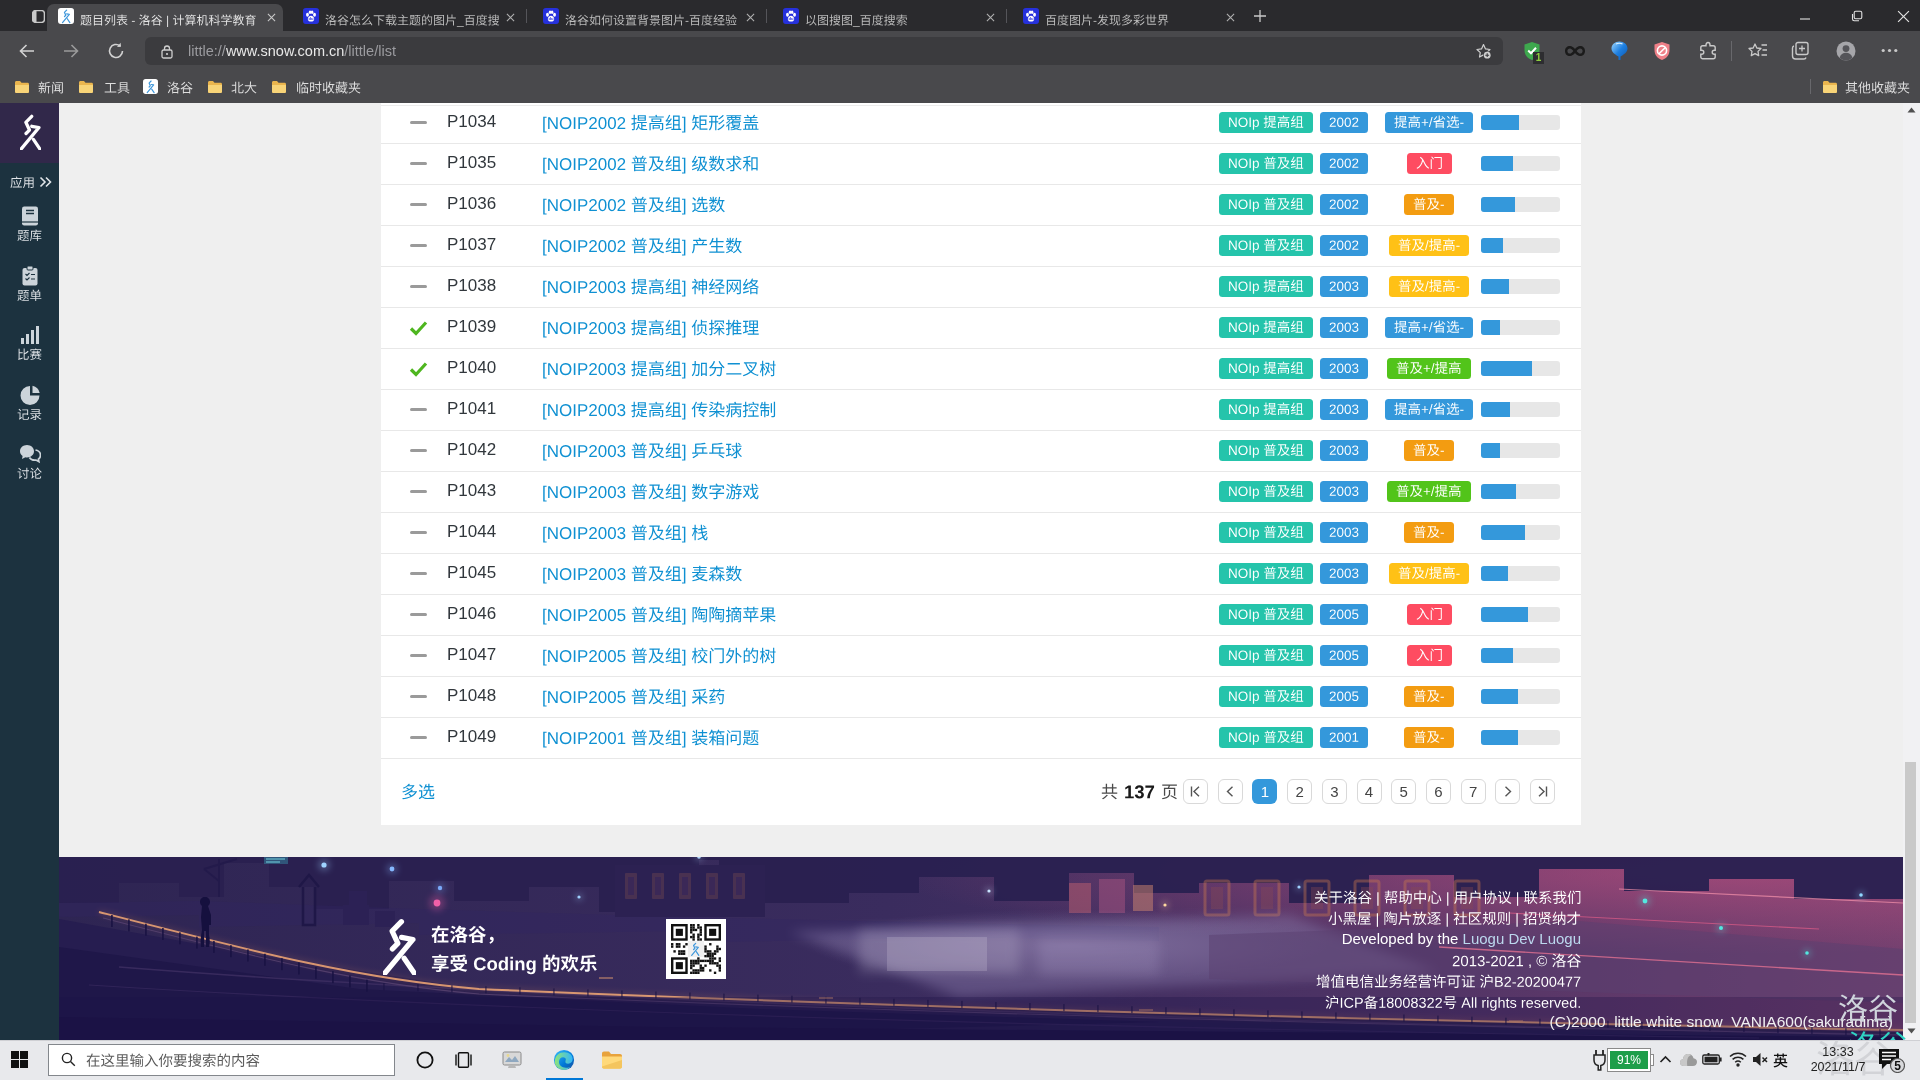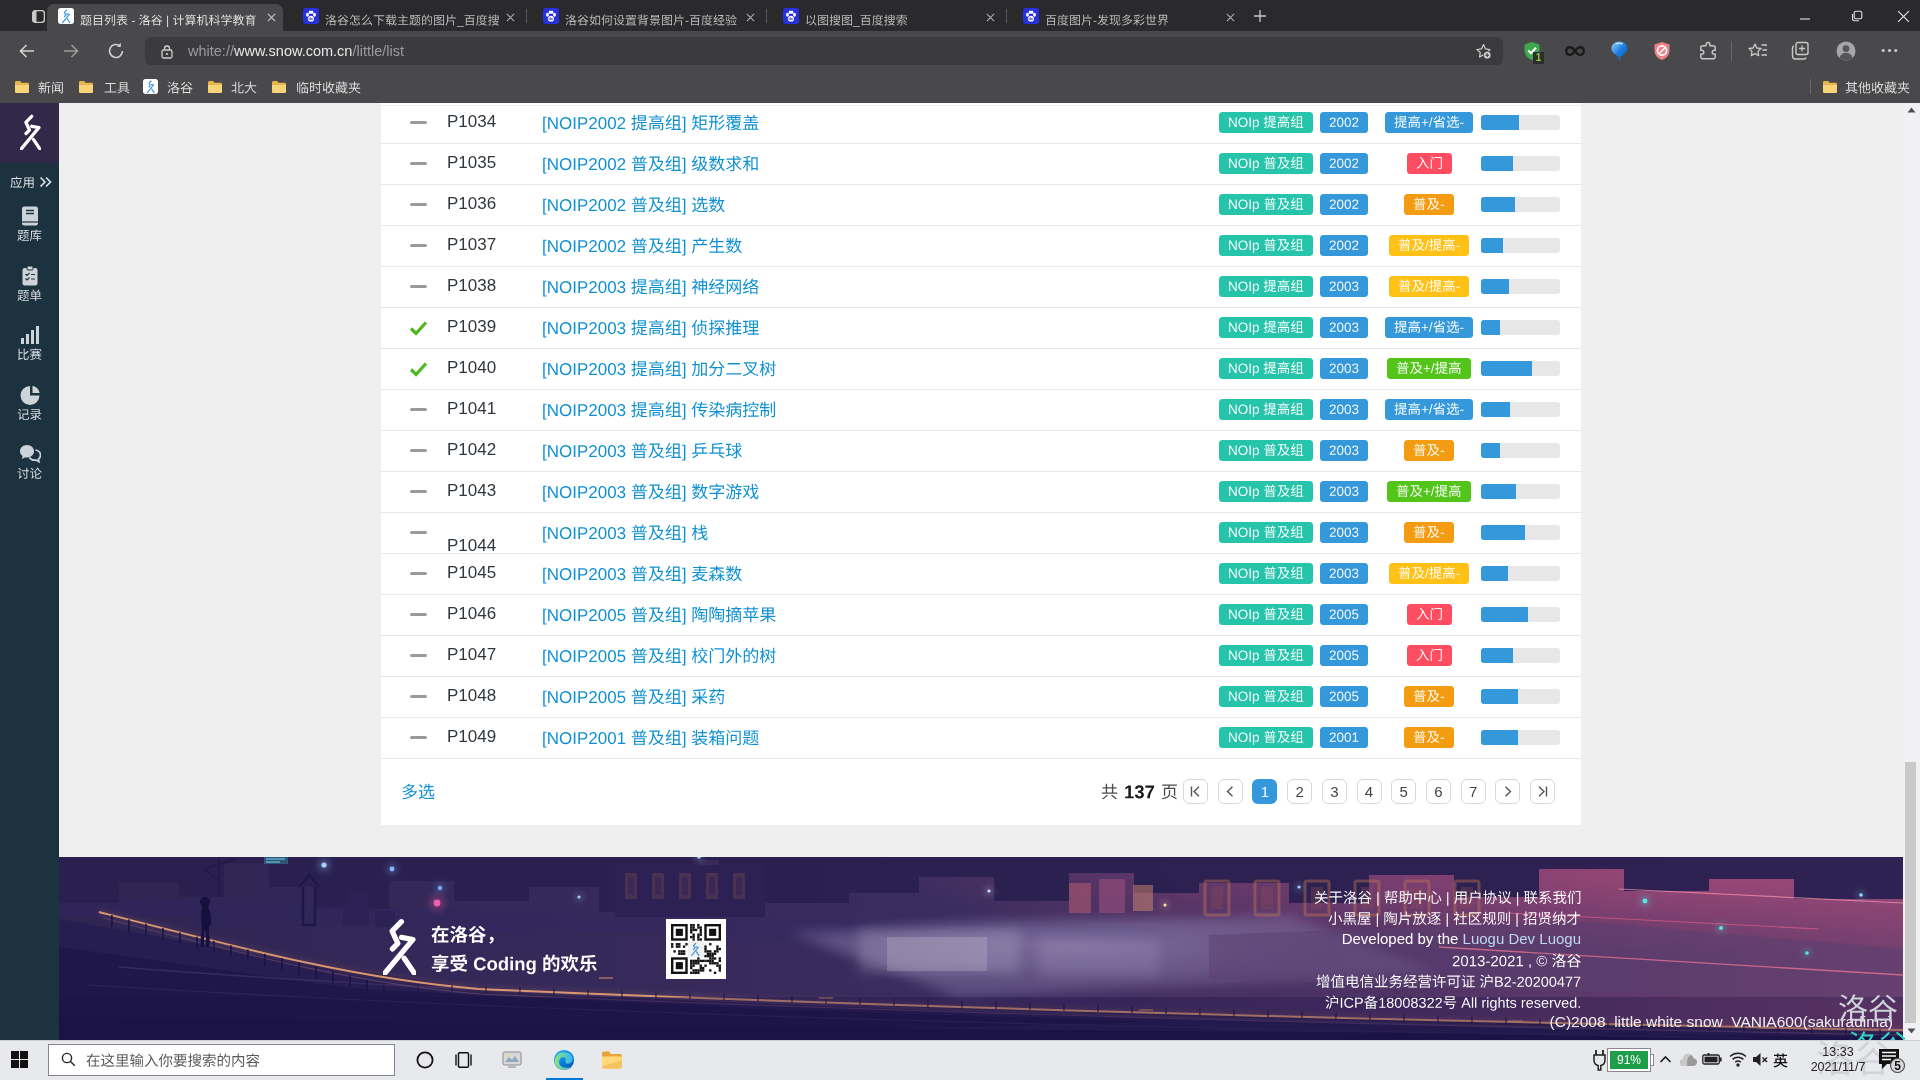--- a/index.html
+++ b/index.html
@@ -414,21 +414,21 @@
     <svg class="abs" style="left:107px;top:42px" width="18" height="18" viewBox="0 0 18 18">
       <path d="M15.5 9 A6.5 6.5 0 1 1 13.2 4" stroke="#d2d2d2" stroke-width="1.6" fill="none"></path>
       <path d="M13.6 0.8 L14 4.8 L10 4.9 Z" fill="#d2d2d2"></path>
     </svg>
     <div style="position:absolute;left:145px;top:37px;width:1358px;height:28px;background:#3b3b3e;border-radius:6px"></div>
     <svg class="abs" style="left:160px;top:44px" width="14" height="15" viewBox="0 0 14 15">
       <rect x="2" y="6" width="10" height="8" rx="1.5" fill="none" stroke="#cfcfcf" stroke-width="1.3"></rect>
       <path d="M4.5 6 L4.5 4.5 A2.5 2.5 0 0 1 9.5 4.5 L9.5 6" stroke="#cfcfcf" stroke-width="1.3" fill="none"></path>
       <circle cx="7" cy="10" r="1.1" fill="#cfcfcf"></circle>
     </svg>
-    <div style="position:absolute;left:188.0px;top:42.5px;font:400 14.5px 'Liberation Sans',sans-serif;color:#9c9ca0;white-space:pre;"><span style="color:#9c9ca0">white://</span><span style="color:#e8e8e8">www.snow.com.cn</span><span style="color:#9c9ca0">/little/list</span></div>
+    <div style="position:absolute;left:188.0px;top:42.5px;font:400 14.5px 'Liberation Sans',sans-serif;color:#9c9ca0;white-space:pre;"><span style="color:#9c9ca0">little://</span><span style="color:#e8e8e8">www.snow.com.cn</span><span style="color:#9c9ca0">/little/list</span></div>
     <svg class="abs" style="left:1475px;top:43px" width="17" height="17" viewBox="0 0 17 17">
       <path d="M8.5 1.6 L10.5 5.9 L15 6.5 L11.7 9.6 L12.5 14 L8.5 11.9 L4.5 14 L5.3 9.6 L2 6.5 L6.5 5.9 Z" fill="none" stroke="#cfcfcf" stroke-width="1.2" stroke-linejoin="round"></path>
       <circle cx="12.2" cy="12.2" r="4" fill="#3b3b3e"></circle>
       <circle cx="12.2" cy="12.2" r="3.4" fill="#cfcfcf"></circle>
       <path d="M12.2 10.3 L12.2 14.1 M10.3 12.2 L14.1 12.2" stroke="#3b3b3e" stroke-width="1.1"></path>
     </svg>
     <svg class="abs" style="left:1522px;top:41px" width="20" height="20" viewBox="0 0 20 20">
       <path d="M10 1 L17.5 3.5 L17.5 9 C17.5 14 14.5 17.5 10 19 C5.5 17.5 2.5 14 2.5 9 L2.5 3.5 Z" fill="#3ea84e"></path>
       <path d="M6.2 9.5 L9 12.2 L14 6.8" stroke="#fff" stroke-width="2" fill="none"></path>
     </svg>
@@ -1189,21 +1189,21 @@
         <use href="#glr2b" xlink:href="#glr2b" x="2000"></use>
         <use href="#glr2f" xlink:href="#glr2f" x="2584"></use>
         <use href="#gcr63d0" xlink:href="#gcr63d0" x="2861.8"></use>
         <use href="#gcr9ad8" xlink:href="#gcr9ad8" x="3861.8"></use>
       </svg>
     </div>
     <div style="position:absolute;left:1481px;top:484.1px;width:78.5px;height:15px;background:#e7e7e7;border-radius:3px"></div>
     <div style="position:absolute;left:1481px;top:484.1px;width:35px;height:15px;background:#3498db;border-radius:3px 0 0 3px"></div>
     <div style="position:absolute;left:381px;top:553.2px;width:1200px;height:1px;background:#e8e8e8"></div>
     <div style="position:absolute;left:410px;top:530.8px;width:17px;height:3.6px;border-radius:2px;background:#9a9a9a"></div>
-    <div style="position:absolute;left:447.0px;top:522.1px;font:400 17px 'Liberation Sans',sans-serif;color:#31373c;white-space:pre;margin-top:14px;">P1044</div>
+    <div style="position:absolute;left:447.0px;top:522.1px;font:400 17px 'Liberation Sans',sans-serif;color:#31373c;white-space:pre;">P1044</div>
     <div style="position:absolute;left:542.0px;top:524.1px;height:17px;line-height:0">
       <svg class="t" style="fill:#0e90d2" width="166.3" height="17" viewBox="0 0 9781.1 1000">
         <use href="#glr5b" xlink:href="#glr5b"></use>
         <use href="#glr4e" xlink:href="#glr4e" x="277.8"></use>
         <use href="#glr4f" xlink:href="#glr4f" x="1000"></use>
         <use href="#glr49" xlink:href="#glr49" x="1777.8"></use>
         <use href="#glr50" xlink:href="#glr50" x="2055.7"></use>
         <use href="#glr32" xlink:href="#glr32" x="2722.7"></use>
         <use href="#glr30" xlink:href="#glr30" x="3278.8"></use>
         <use href="#glr30" xlink:href="#glr30" x="3835"></use>
@@ -2034,21 +2034,21 @@
         <use href="#glr65" xlink:href="#glr65" x="13839.9"></use>
         <use href="#glr73" xlink:href="#glr73" x="14396"></use>
         <use href="#glr65" xlink:href="#glr65" x="14896"></use>
         <use href="#glr72" xlink:href="#glr72" x="15452.2"></use>
         <use href="#glr76" xlink:href="#glr76" x="15785.2"></use>
         <use href="#glr65" xlink:href="#glr65" x="16285.2"></use>
         <use href="#glr64" xlink:href="#glr64" x="16841.3"></use>
         <use href="#glr2e" xlink:href="#glr2e" x="17397.5"></use>
       </svg>
     </div>
-    <div style="position:absolute;right:27.0px;text-align:right;top:1013.4px;font:400 15.5px 'Liberation Sans',sans-serif;color:#f0f0f2;white-space:pre;">(C)2008  little white snow  VANIA600(sakuradima)</div>
+    <div style="position:absolute;right:27.0px;text-align:right;top:1013.4px;font:400 15.5px 'Liberation Sans',sans-serif;color:#f0f0f2;white-space:pre;">(C)2000  little white snow  VANIA600(sakuradima)</div>
     <div style="position:absolute;left:1838.0px;top:993.0px;height:30px;line-height:0">
       <svg class="t" style="fill:#cfd4dc" width="60.0" height="30" viewBox="0 0 2000.0 1000">
         <use href="#gcr6d1b" xlink:href="#gcr6d1b"></use>
         <use href="#gcr8c37" xlink:href="#gcr8c37" x="1000"></use>
       </svg>
     </div>
     <div style="position:absolute;left:1848.0px;top:1030.0px;height:30px;line-height:0">
       <svg class="t" style="fill:#2fd4c4" width="60.0" height="30" viewBox="0 0 2000.0 1000">
         <use href="#gcr6d1b" xlink:href="#gcr6d1b"></use>
         <use href="#gcr8c37" xlink:href="#gcr8c37" x="1000"></use>

